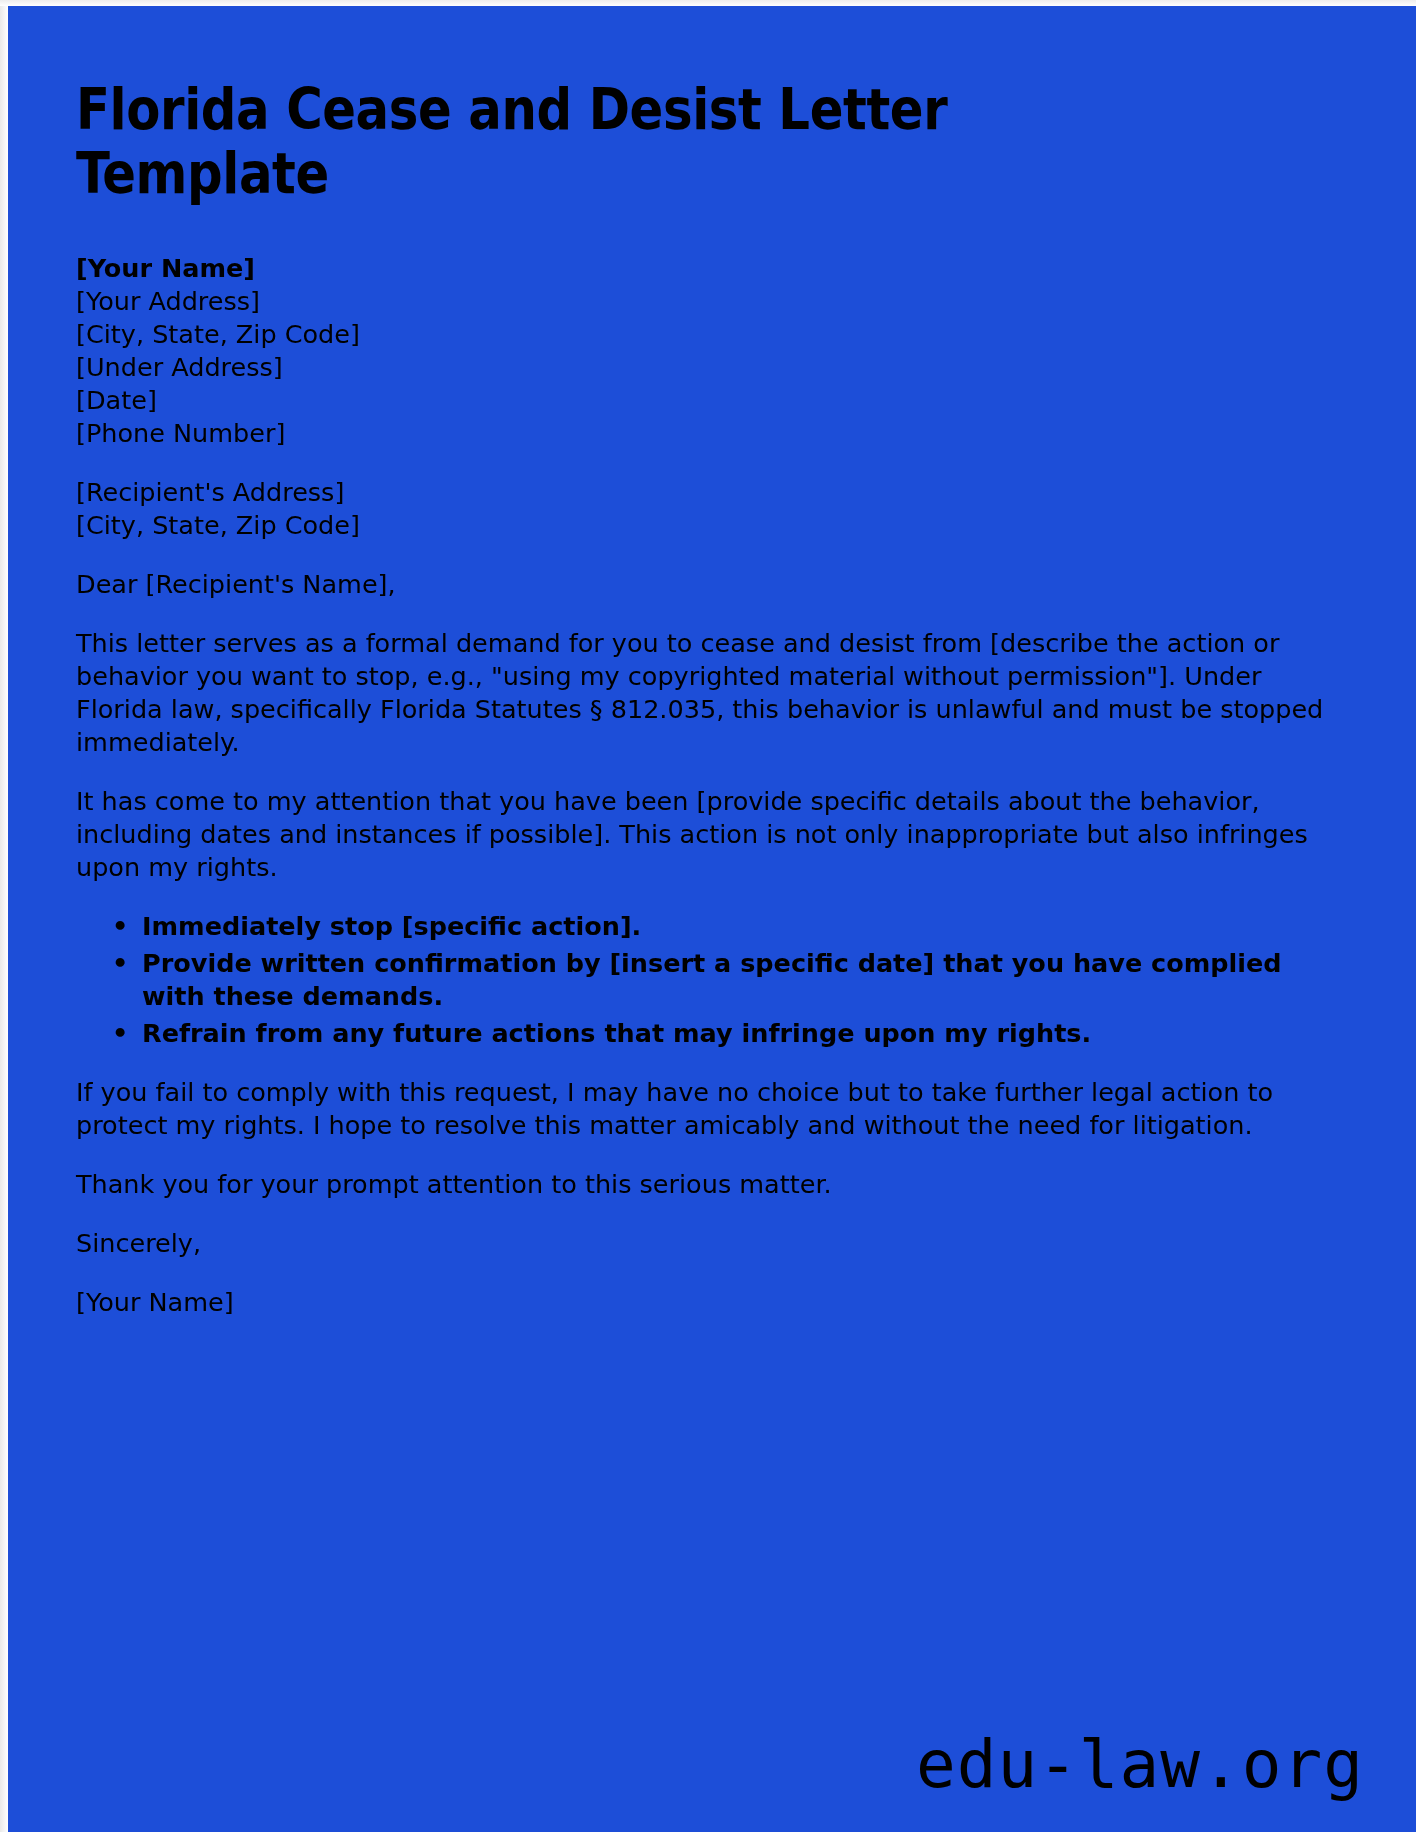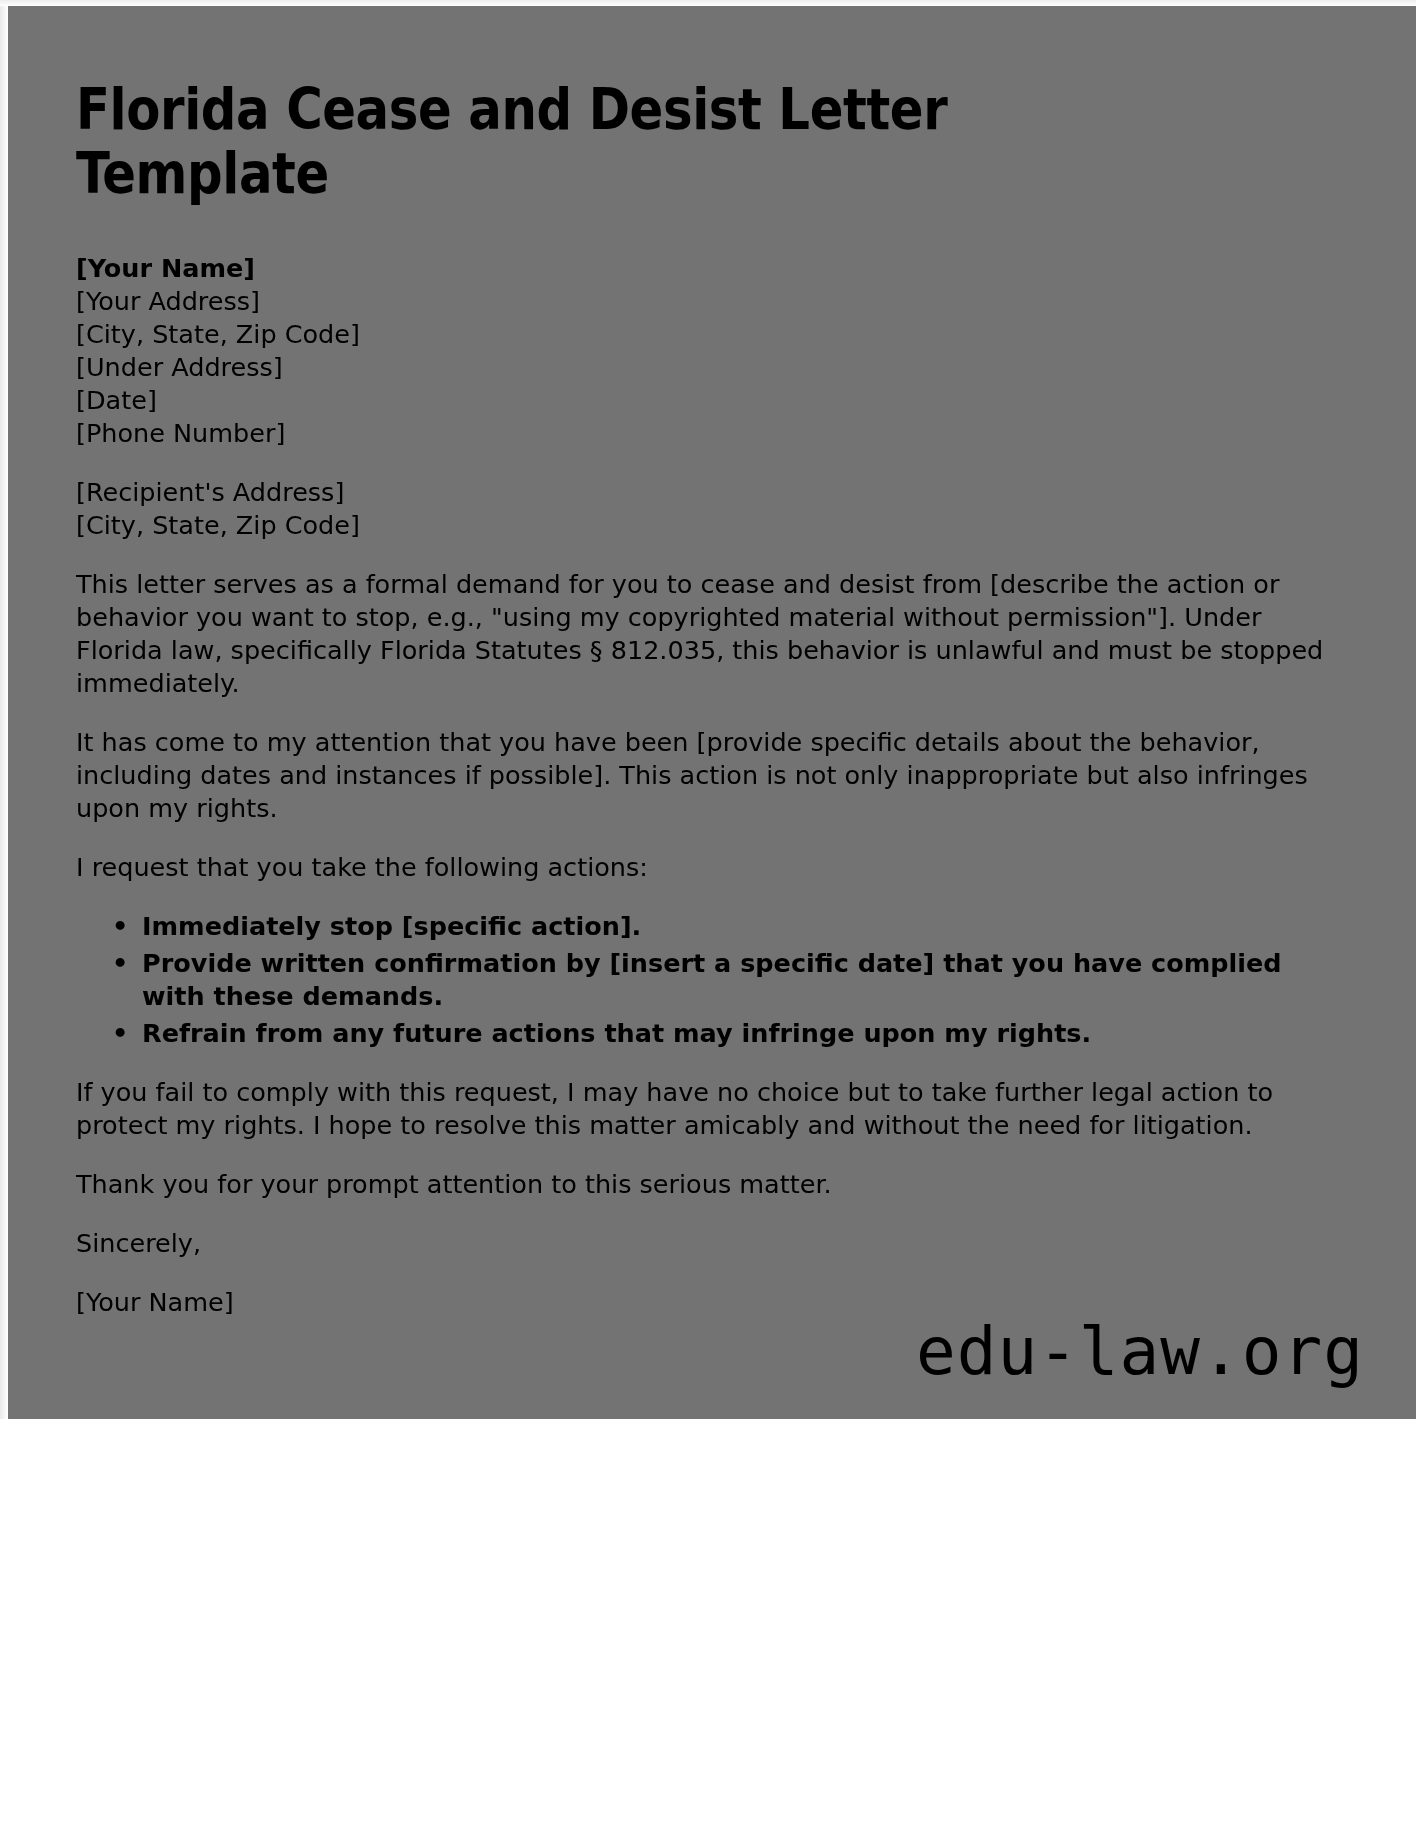--- a/index.html
+++ b/index.html
@@ -3,22 +3,22 @@
 <meta charset="utf-8">
 <style>
   html, body {
     margin: 0;
     padding: 0;
     background: #ffffff;
   }
   .page {
     position: relative;
     width: 1416px;
-    height: 1419px;
-    background: #737373;
+    height: 1832px;
+    background: #1d4ed8;
     box-sizing: border-box;
     overflow: hidden;
     font-family: "DejaVu Sans", sans-serif;
     color: #000000;
   }
   .page-edge-left {
     position: absolute;
     left: 0;
     top: 0;
     width: 8px;
@@ -119,26 +119,26 @@
       <div class="line">[Under Address]</div>
       <div class="line">[Date]</div>
       <div class="line">[Phone Number]</div>
     </div>
 
     <div class="block">
       <div class="line">[Recipient's Address]</div>
       <div class="line">[City, State, Zip Code]</div>
     </div>
 
+    <p class="para">Dear [Recipient's Name],</p>
 
     <p class="para">This letter serves as a formal demand for you to cease and desist from [describe the action or behavior you want to stop, e.g., "using my copyrighted material without permission"]. Under Florida law, specifically Florida Statutes § 812.035, this behavior is unlawful and must be stopped immediately.</p>
 
     <p class="para">It has come to my attention that you have been [provide specific details about the behavior, including dates and instances if possible]. This action is not only inappropriate but also infringes upon my rights.</p>
 
-    <p class="para">I request that you take the following actions:</p>
 
     <ul class="actions">
       <li>Immediately stop [specific action].</li>
       <li>Provide written confirmation by [insert a specific date] that you have complied with these demands.</li>
       <li>Refrain from any future actions that may infringe upon my rights.</li>
     </ul>
 
     <p class="para">If you fail to comply with this request, I may have no choice but to take further legal action to protect my rights. I hope to resolve this matter amicably and without the need for litigation.</p>
 
     <p class="para">Thank you for your prompt attention to this serious matter.</p>

